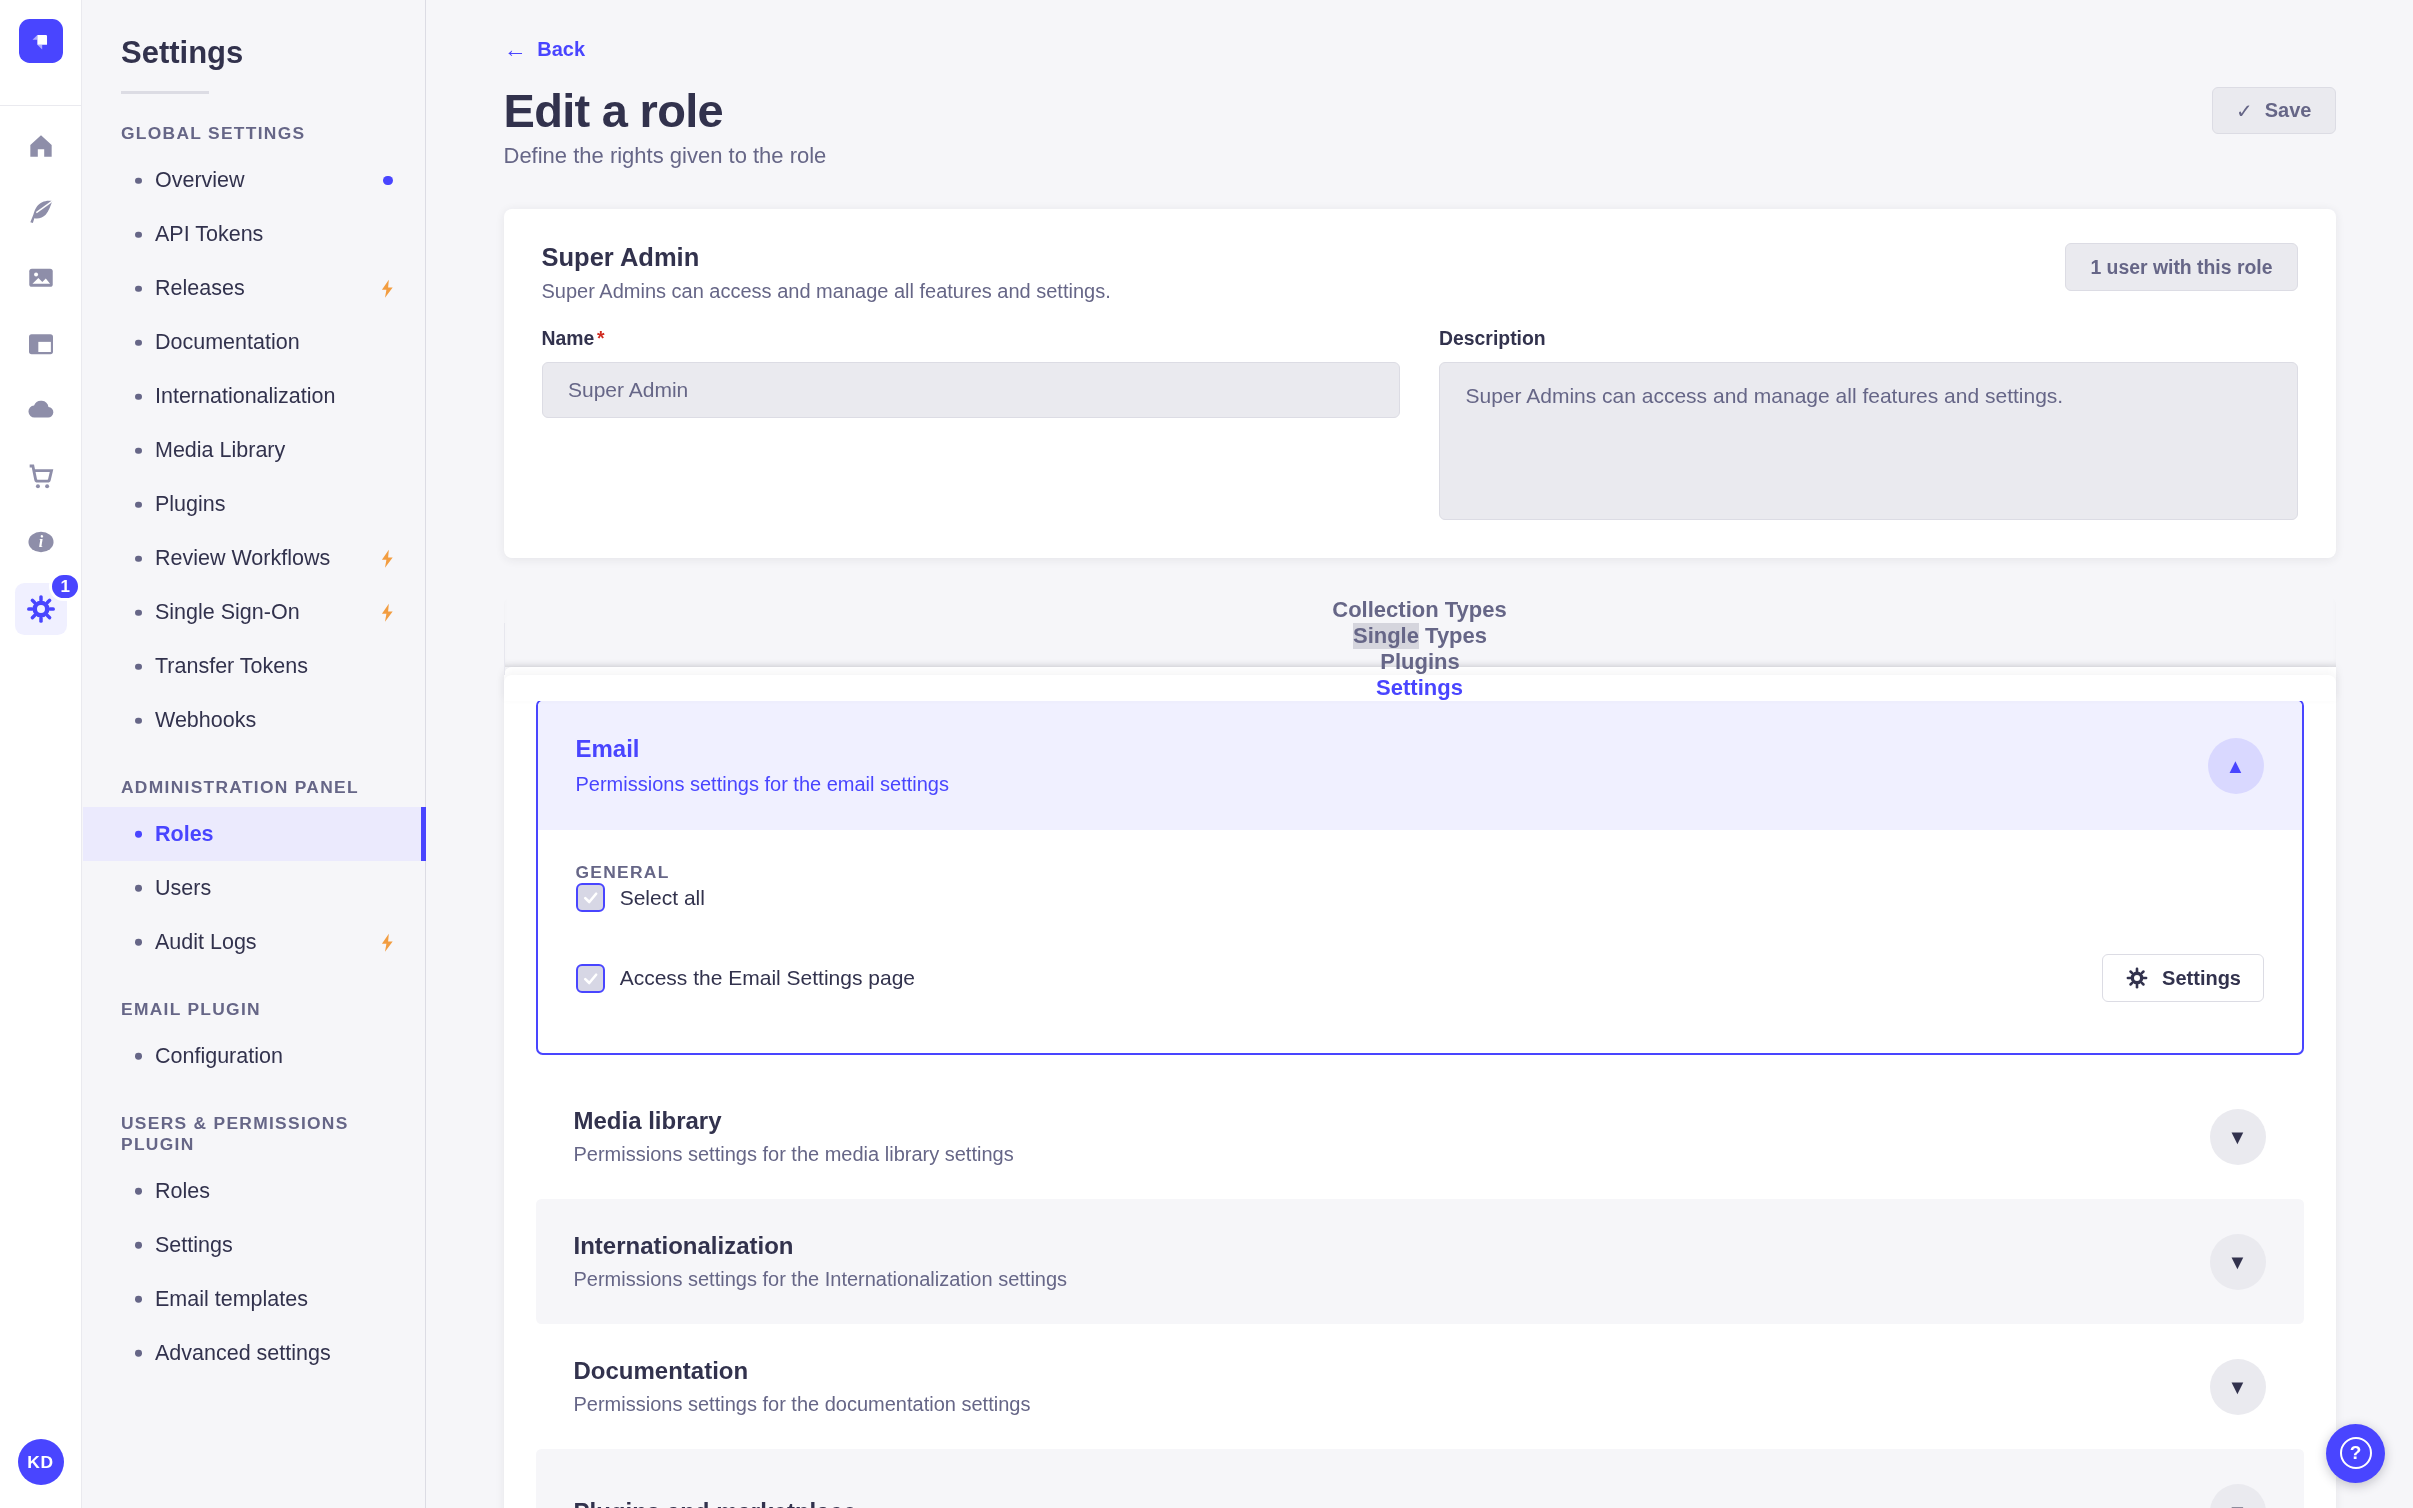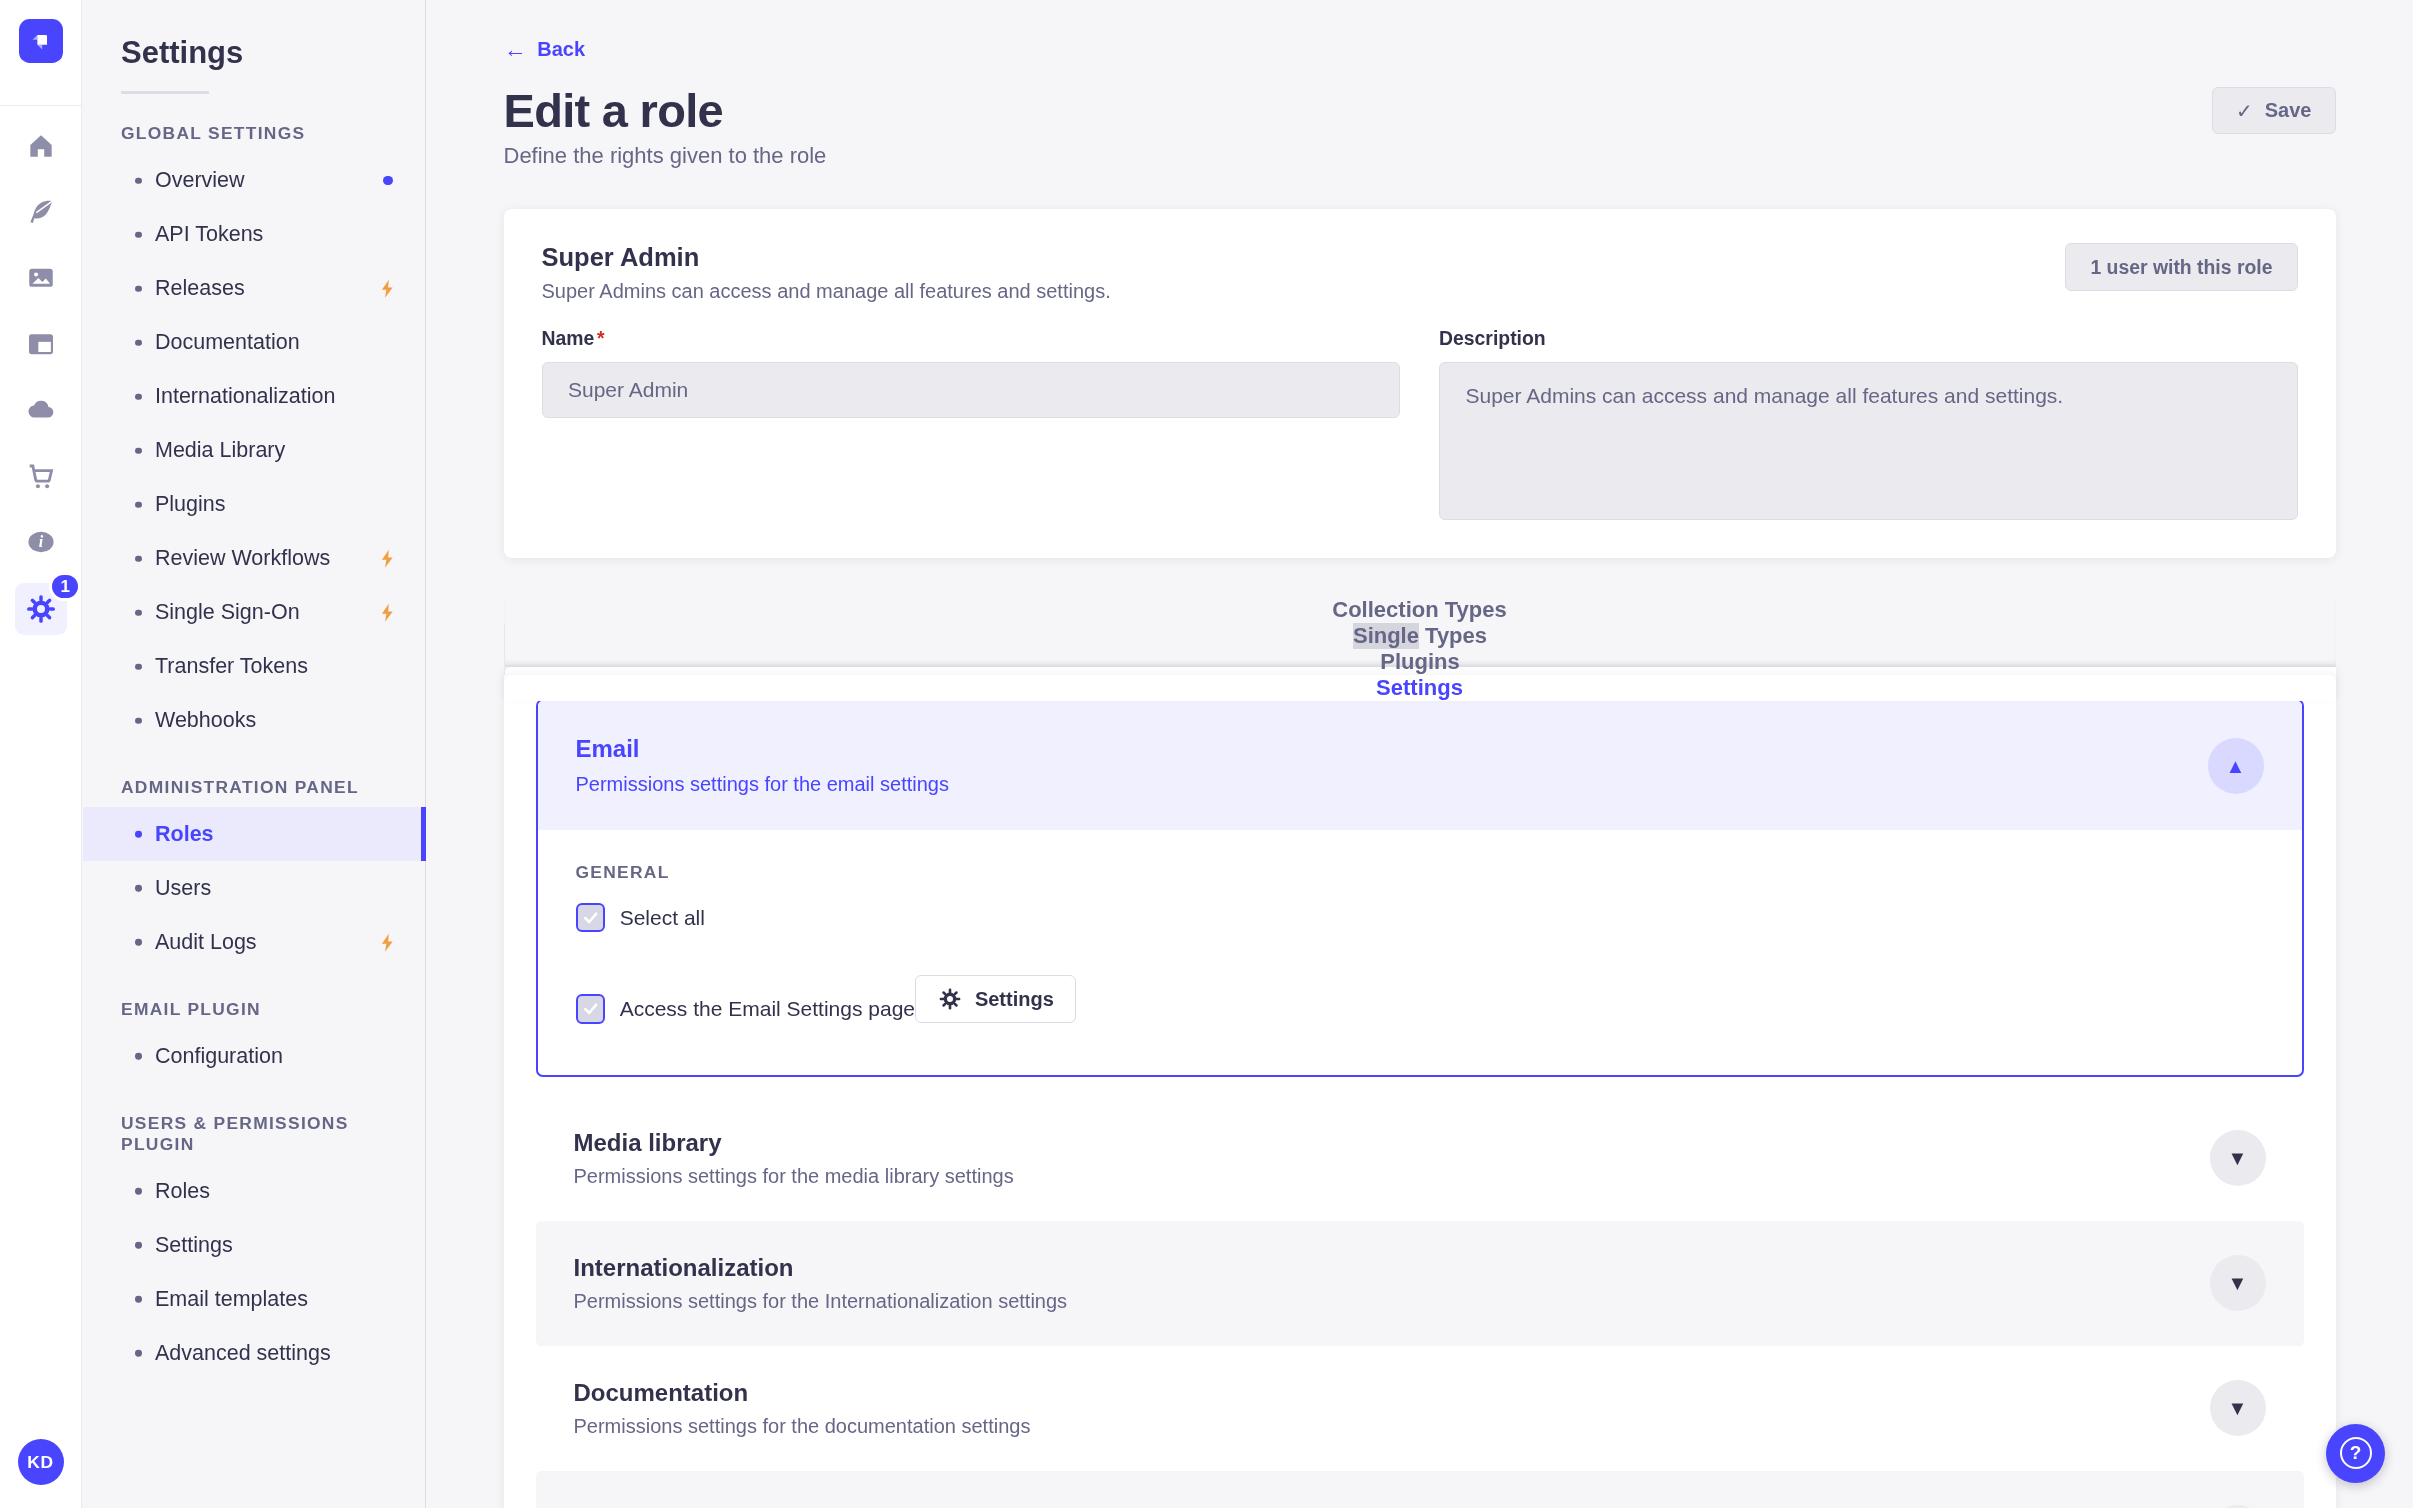--- a/index.html
+++ b/index.html
@@ -77,24 +77,24 @@
   .email-title { font-size:24px; font-weight:700; color:#4945ff; }
   .email-sub { margin-top:9.4px; font-size:20px; color:#4945ff; font-weight:400; }
   .circle-btn { width:56px; height:56px; border-radius:50%; display:flex; align-items:center; justify-content:center; flex:none; }
   .circle-btn.lav { background:#d9d8ff; color:#4945ff; }
   .circle-btn.gray { background:#eaeaef; color:#32324d; }
   .tri { font-size:20px; line-height:1; }
   .email-body { padding:32px 38px 51px; }
   .general-row { display:flex; align-items:flex-start;flex-direction:column; }
   .general-label { font-size:17.4px; font-weight:700; color:#666687; letter-spacing:1.3px; }
   .hline { flex:1; height:1.3px; background:#eaeaef; margin:0 20px; }
-  .chk-group { display:flex; align-items:center; gap:14.7px; font-size:21px; color:#32324d;margin-top:20px; }
+  .chk-group { display:flex; align-items:center; gap:14.7px; font-size:21px; color:#32324d; }
   .checkbox { width:29.5px; height:29.5px; border-radius:6px; border:2px solid #4945ff; background:#d7d7e5; display:flex; align-items:center; justify-content:center; flex:none; }
   .checkbox svg { width:17.4px; height:17.4px; }
-  .access-row { margin-top:42px; display:flex; align-items:center; }
+  .access-row { margin-top:42px; display:flex; align-items:center; justify-content:space-between; }
   .settings-btn { display:flex; align-items:center; gap:13.4px; height:48px; padding:0 21.5px; background:#fff; border:1.3px solid #dcdce4; border-radius:6px; font-size:20px; font-weight:700; color:#32324d; }
   .settings-btn svg { width:24px; height:24px; }
 
   
   .acc-row { height:125px; display:flex; align-items:center; justify-content:space-between; padding:0 38px; border-radius:5.4px; width:100%; }
   .acc-row.alt { background:#f6f6f9; }
   .acc-title { font-size:24px; font-weight:700; color:#32324d; }
   .acc-sub { margin-top:8px; font-size:20px; color:#666687; }
 
   

